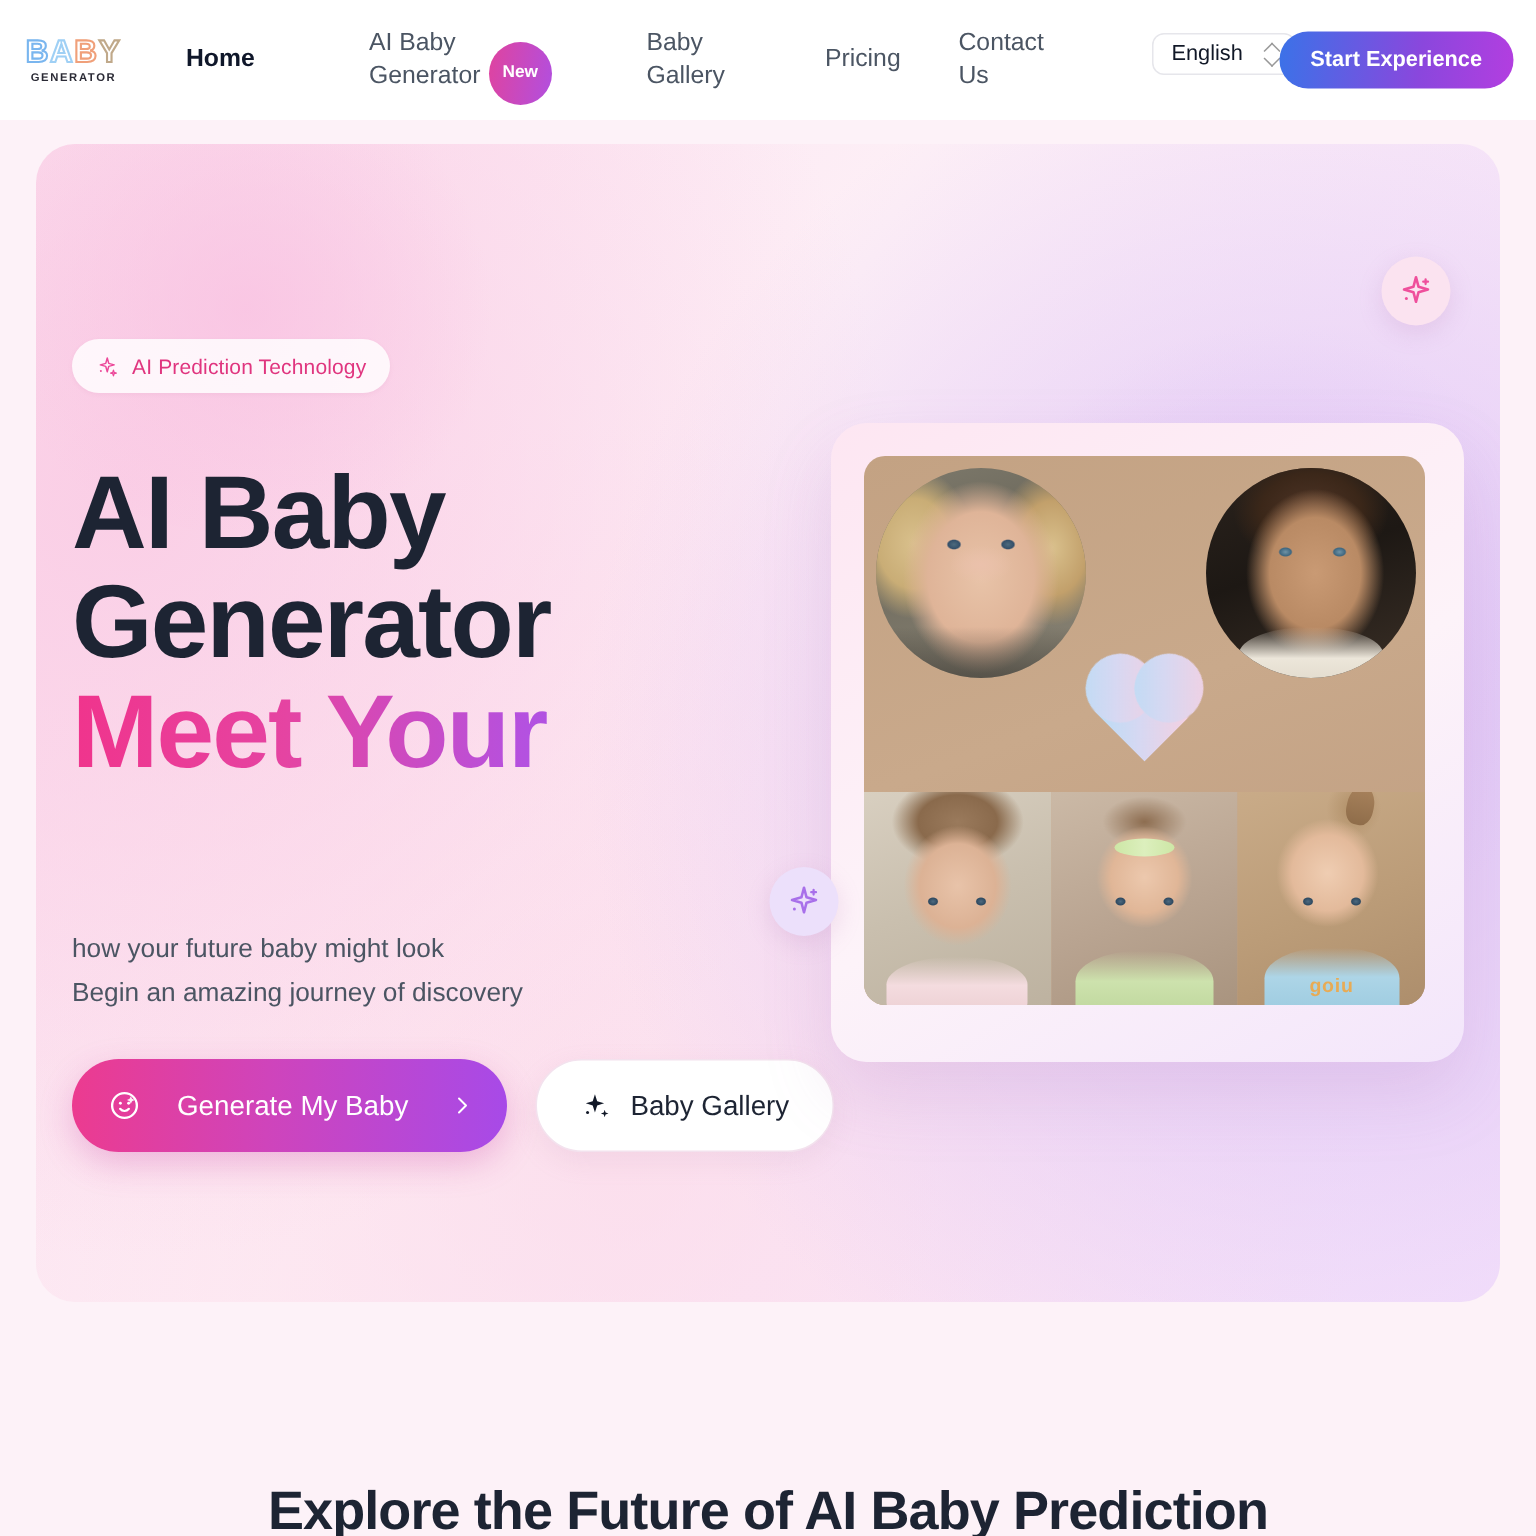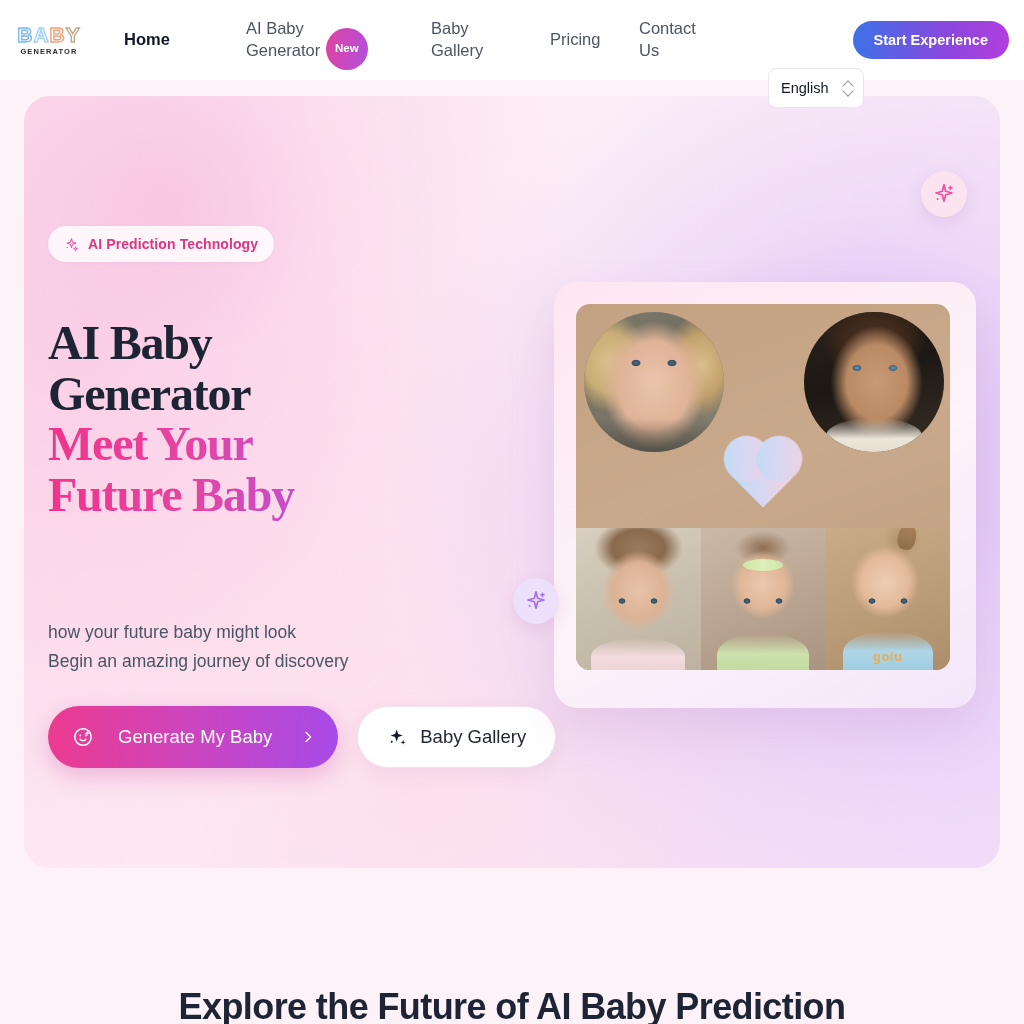--- a/index.html
+++ b/index.html
@@ -60,26 +60,25 @@
     position:absolute; left:326px; top:28px;
     background:linear-gradient(100deg,#e0439e 0%,#b14fe0 100%);
     color:#fff; font-size:11.5px; font-weight:700;
     padding:15px 9px; border-radius:999px;
     line-height:1;
     z-index:5;
   }
 
   .lang-select{
     position:absolute; right:160px; top:22px;
-    width:96px; height:40px;
+    width:96px; height:28px;
     background:#fff; border:1px solid #e6e6eb; border-radius:8px;
     display:flex; align-items:center; justify-content:space-between;
     padding:0 10px 0 12px;
     cursor:pointer;
-    margin-top:46px;
   }
   .lang-text{ font-size:14.5px; color:#111827; }
   .lang-chev{ width:10px; height:16px; position:relative; opacity:.6; }
   .lang-chev::before, .lang-chev::after{
     content:""; position:absolute; left:1px; width:7px; height:7px;
     border-left:1.4px solid #555; border-top:1.4px solid #555;
   }
   .lang-chev::before{ top:2px; transform:rotate(45deg); }
   .lang-chev::after{ top:7px; transform:rotate(225deg); }
 
@@ -119,28 +118,28 @@
   .hero-badge{
     position:absolute; left:24px; top:130px;
     height:36px; padding:0 16px;
     background:rgba(255,255,255,.82);
     border-radius:999px;
     display:flex; align-items:center; gap:9px;
     box-shadow:0 1px 3px rgba(200,120,170,.10);
     cursor:default;
   }
   .hero-badge-text{
-    font-size:14px; font-weight:700; color:#e0357f; letter-spacing:.1px;
+    font-size:14px; font-weight:400; color:#e0357f; letter-spacing:.1px;
   }
 
   .hero-h1{
-    position:absolute; left:24px; top:222px;
+    position:absolute; left:24px; top:210px;
     width:420px;
-    font-size:48px; line-height:1.055; font-weight:700;
-    color:#1d2433; letter-spacing:-1.2px;font-family:Liberation Serif, serif;
+    font-size:69px; line-height:1.055; font-weight:700;
+    color:#1d2433; letter-spacing:-1.2px;
   }
   .hero-h1-grad{
     display:block;
     background:linear-gradient(92deg,#f0348c 0%,#e544a2 34%,#b451e0 72%,#9b55e8 100%);
     -webkit-background-clip:text; background-clip:text;
     -webkit-text-fill-color:transparent; color:transparent;
   }
 
   .hero-sub{
     position:absolute; left:24px; top:494px;
@@ -371,21 +370,20 @@
       <path d="M18.6 15.6 19.3 18 21.7 18.7 19.3 19.4 18.6 21.8 17.9 19.4 15.5 18.7 17.9 18Z" fill="none" stroke="#ec4899" stroke-width="1.4" stroke-linejoin="round"></path>
       <circle cx="5.2" cy="16.6" r="1.1" fill="#ec4899"></circle>
     </svg>
     <span class="hero-badge-text">AI Prediction Technology</span>
   </div>
 
   <h1 class="hero-h1">
     <span>AI Baby</span><br>
     <span>Generator</span>
     <span class="hero-h1-grad">Meet Your</span>
-    <span class="hero-h1-grad">Future Baby</span>
   </h1>
 
   <p class="hero-sub">
     <br>
     <span>how your future baby might look</span><br>
     <span>Begin an amazing journey of discovery</span>
   </p>
 
   <div class="cta-row">
     <button class="btn-primary">

